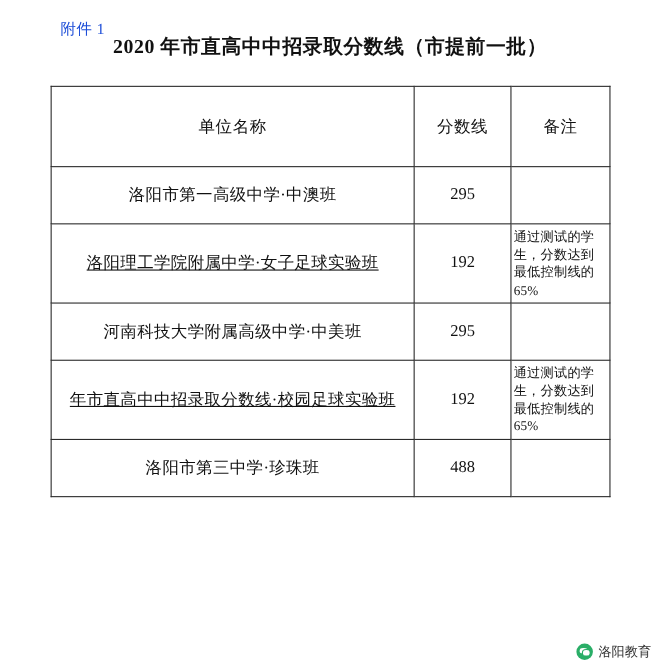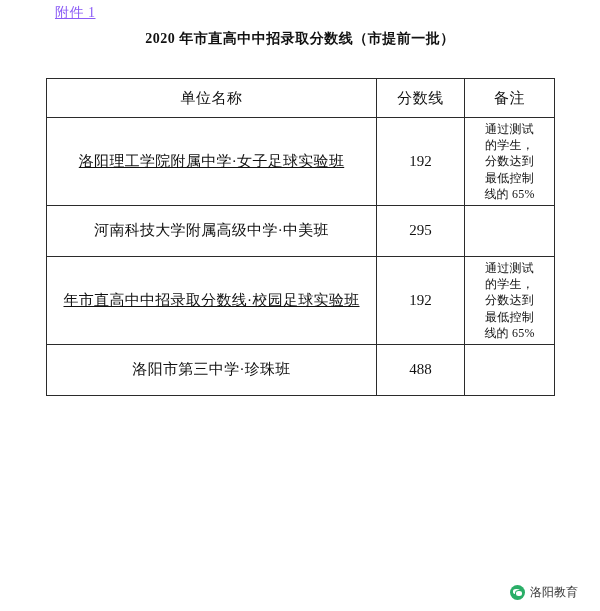--- a/index.html
+++ b/index.html
@@ -17,52 +17,51 @@
   }
   .page {
     position: relative;
     width: 600px;
     height: 611px;
     box-sizing: border-box;
   }
   .attachment-label {
     position: absolute;
     left: 55px;
-    top: 4px;
+    top: 18px;
     font-size: 14px;
     letter-spacing: 0.5px;
-    color: #8b5cf6;
-    text-decoration: underline;
+    color: #1d4ed8;
   }
   .doc-title {
     position: absolute;
     left: 0;
     right: 0;
     top: 30px;
     text-align: center;
-    font-size: 14px;
+    font-size: 18px;
     font-weight: bold;
     letter-spacing: 0.5px;
     color: #111111;
   }
   .table-wrap {
     position: absolute;
     left: 46px;
     top: 78px;
     width: 508px;
   }
   table.score-table {
     border-collapse: collapse;
     width: 508px;
     table-layout: fixed;
   }
   table.score-table td,
   table.score-table th {
     border: 1px solid #2b2b2b;
-    padding: 0;
+    padding: 17px;
     vertical-align: middle;
     font-weight: normal;
     color: #111111;
   }
   .col-name { width: 330px; }
   .col-score { width: 88px; }
   .col-note { width: 90px; }
 
   thead td {
     height: 38px;
@@ -75,31 +74,30 @@
     text-align: center;
     font-size: 15px;
     letter-spacing: 0.3px;
     padding: 2px 4px;
   }
   tbody td.score-cell {
     text-align: center;
     font-size: 15px;
   }
   tbody td.note-cell {
-    text-align: center;
     font-size: 12px;
     line-height: 1.35;
-    padding: 3px 17px;
+    padding: 3px 2px;
     letter-spacing: 0.2px;
   }
   tr.tall td.name-cell { height: 60px; text-decoration: underline; }
 
   .footer {
     position: absolute;
-    right: 22px;
+    right: 8px;
     bottom: 10px;
     display: flex;
     align-items: center;
     gap: 5px;
     font-size: 12px;
     color: #333333;
   }
   .wechat-icon {
     display: inline-block;
     width: 15px;
@@ -147,20 +145,25 @@
         <col class="col-note">
       </colgroup>
       <thead>
         <tr>
           <td>单位名称</td>
           <td>分数线</td>
           <td>备注</td>
         </tr>
       </thead>
       <tbody>
+        <tr>
+          <td class="name-cell">洛阳市第一高级中学·中澳班</td>
+          <td class="score-cell">295</td>
+          <td class="note-cell"></td>
+        </tr>
         <tr class="tall">
           <td class="name-cell">洛阳理工学院附属中学·女子足球实验班</td>
           <td class="score-cell">192</td>
           <td class="note-cell">通过测试的学生，分数达到最低控制线的 65%</td>
         </tr>
         <tr>
           <td class="name-cell">河南科技大学附属高级中学·中美班</td>
           <td class="score-cell">295</td>
           <td class="note-cell"></td>
         </tr>

